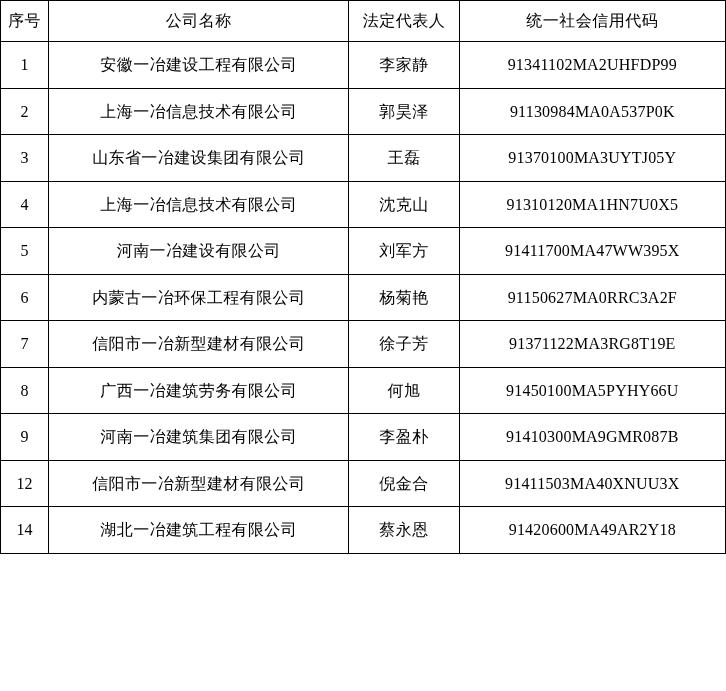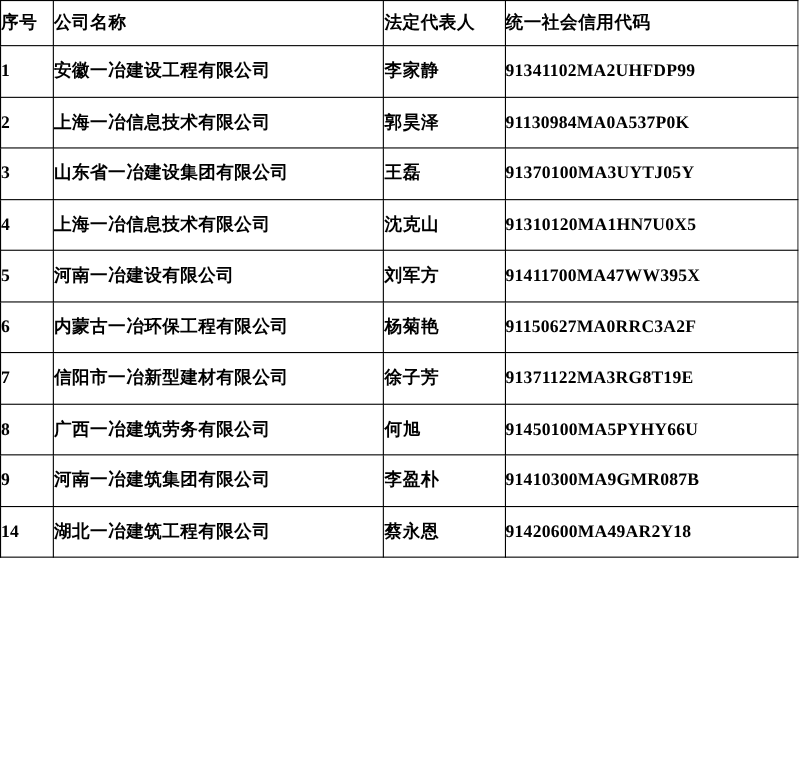--- a/index.html
+++ b/index.html
@@ -18,24 +18,24 @@
     width: 726px;
   }
   table.company-table {
     border-collapse: collapse;
     width: 726px;
     table-layout: fixed;
   }
   table.company-table th,
   table.company-table td {
     border: 1px solid #000000;
-    text-align: left;
+    text-align: center;
     vertical-align: middle;
     font-size: 16px;
-    font-weight: bold;
+    font-weight: normal;
     padding: 0;
     height: 45.5px;
     line-height: 1.2;
     white-space: nowrap;
     overflow: hidden;
   }
   table.company-table th {
     height: 40px;
   }
   col.col-index { width: 48px; }
@@ -116,20 +116,26 @@
         <td class="cell-rep">何旭</td>
         <td class="cell-code">91450100MA5PYHY66U</td>
       </tr>
       <tr>
         <td class="cell-index">9</td>
         <td class="cell-name">河南一冶建筑集团有限公司</td>
         <td class="cell-rep">李盈朴</td>
         <td class="cell-code">91410300MA9GMR087B</td>
       </tr>
       <tr>
+        <td class="cell-index">12</td>
+        <td class="cell-name">信阳市一冶新型建材有限公司</td>
+        <td class="cell-rep">倪金合</td>
+        <td class="cell-code">91411503MA40XNUU3X</td>
+      </tr>
+      <tr>
         <td class="cell-index">14</td>
         <td class="cell-name">湖北一冶建筑工程有限公司</td>
         <td class="cell-rep">蔡永恩</td>
         <td class="cell-code">91420600MA49AR2Y18</td>
       </tr>
     </tbody>
   </table>
 </div>
 
 </body></html>

